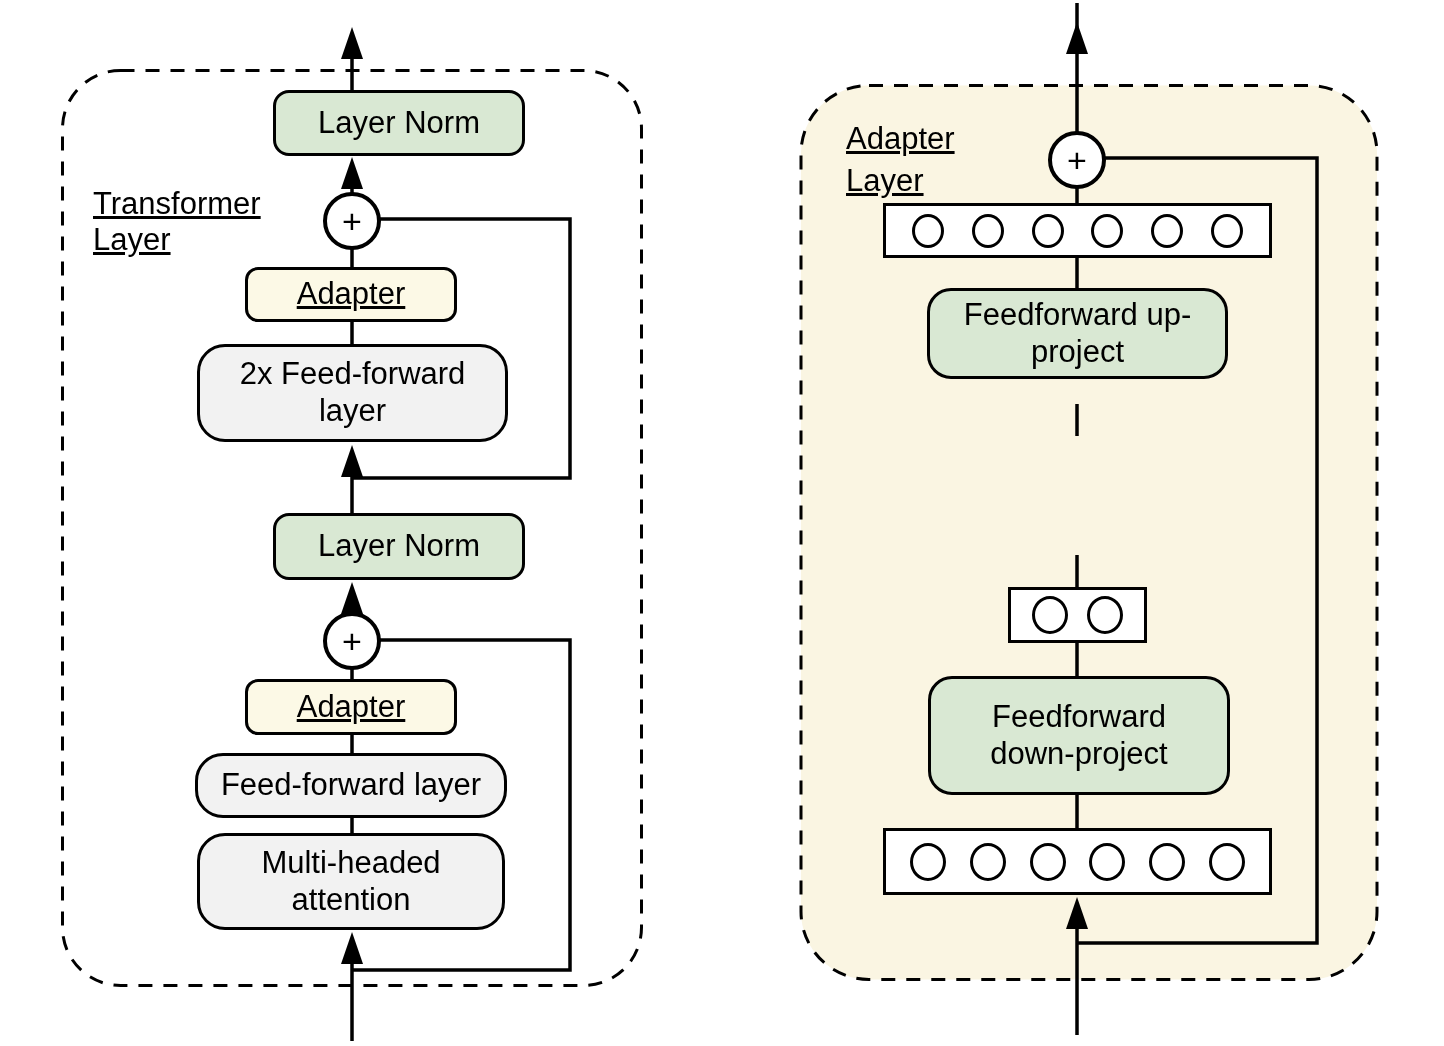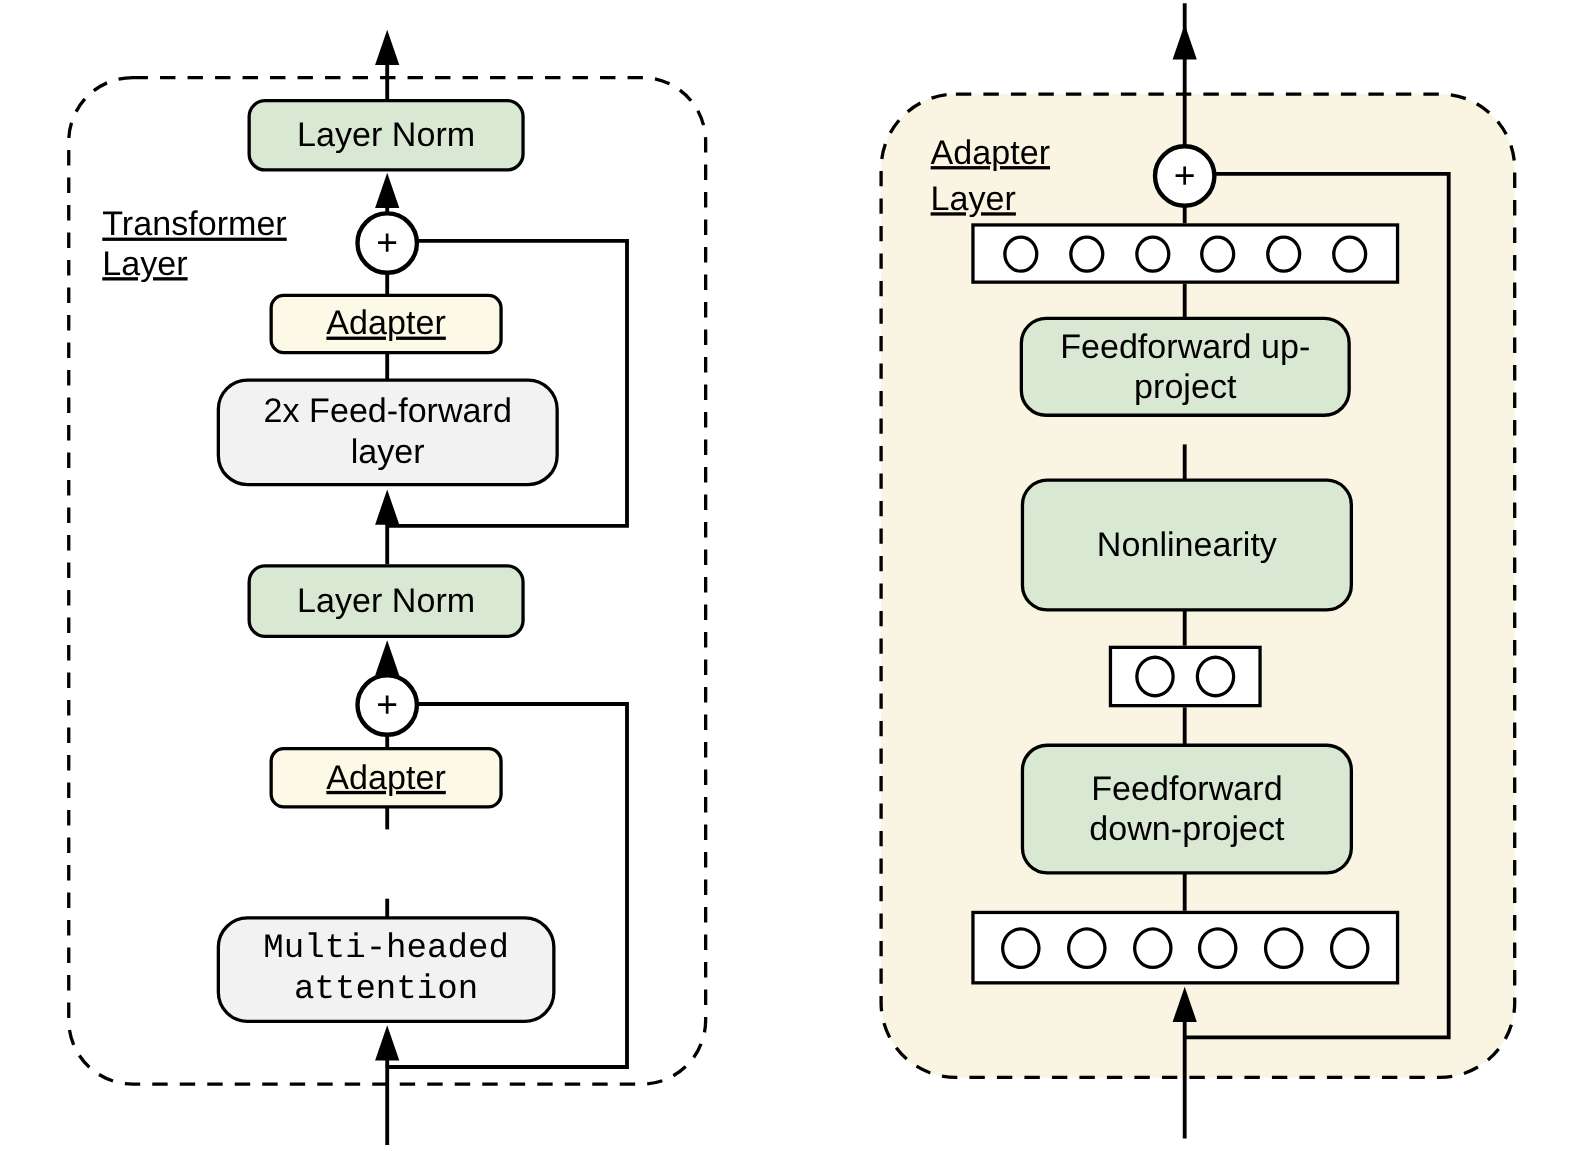--- a/index.html
+++ b/index.html
@@ -16,21 +16,21 @@
   .arrowhead{fill:var(--ink);stroke:none;}
   .dashed-panel{stroke:var(--ink);stroke-width:3;stroke-dasharray:14 11;}
 
   .box{
     position:absolute;box-sizing:border-box;
     border:3px solid var(--ink);
     display:flex;align-items:center;justify-content:center;
     text-align:center;font-size:31px;line-height:1.18;
     padding:0 20px;
   }
-  .green{background:var(--green);border-radius:16px;}
+  .green{background:var(--green);border-radius:16px;margin-left:48px;}
   .green-lg{background:var(--green);border-radius:24px;}
   .yellow{background:var(--yellow);border-radius:13px;text-decoration:underline;}
   .gray{background:var(--gray);border-radius:28px;}
 
   .plus-circle{
     position:absolute;box-sizing:border-box;
     width:58px;height:58px;border:4px solid var(--ink);border-radius:50%;
     background:#fff;display:flex;align-items:center;justify-content:center;
     font-size:34px;line-height:1;
   }
@@ -106,39 +106,39 @@
   <div class="box yellow" style="left:245px;top:267px;width:212px;height:55px;">Adapter</div>
 
   <div class="box gray" style="left:197px;top:344px;width:311px;height:98px;">2x Feed-forward layer</div>
 
   <div class="box green" style="left:225px;top:513px;width:252px;height:67px;">Layer Norm</div>
 
   <div class="plus-circle" style="left:323px;top:612px;">+</div>
 
   <div class="box yellow" style="left:245px;top:679px;width:212px;height:56px;">Adapter</div>
 
+  <div class="box gray" style="left:195px;top:753px;width:312px;height:65px;">Feed-forward layer</div>
 
-  <div class="box gray" style="left:197px;top:833px;width:308px;height:97px;font-family:Liberation Mono, monospace;">Multi-headed attention</div>
+  <div class="box gray" style="left:197px;top:833px;width:308px;height:97px;">Multi-headed attention</div>
 
   <div class="panel-label right" style="left:846px;top:118px;width:150px;">Adapter Layer</div>
 
   <div class="plus-circle" style="left:1048px;top:131px;">+</div>
 
   <div class="vec vec-wide" style="left:883px;top:203px;width:389px;height:55px;">
       <span class="dot"></span>
       <span class="dot"></span>
       <span class="dot"></span>
       <span class="dot"></span>
       <span class="dot"></span>
       <span class="dot"></span>
     </div>
 
   <div class="box green-lg" style="left:927px;top:288px;width:301px;height:91px;">Feedforward up-project</div>
 
-  <div class="box green-lg" style="left:928px;top:435px;width:302px;height:121px;">Nonlinearity</div>
 
   <div class="vec vec-small" style="left:1008px;top:587px;width:139px;height:56px;">
       <span class="dot"></span>
       <span class="dot"></span>
     </div>
 
   <div class="box green-lg" style="left:928px;top:676px;width:302px;height:119px;">Feedforward down-project</div>
 
   <div class="vec vec-bottom" style="left:883px;top:828px;width:389px;height:67px;">
       <span class="dot"></span>

